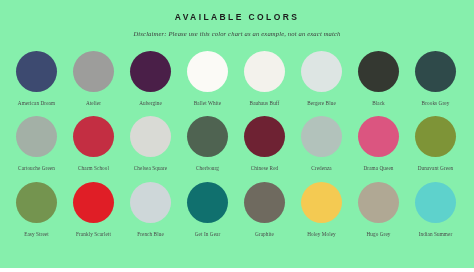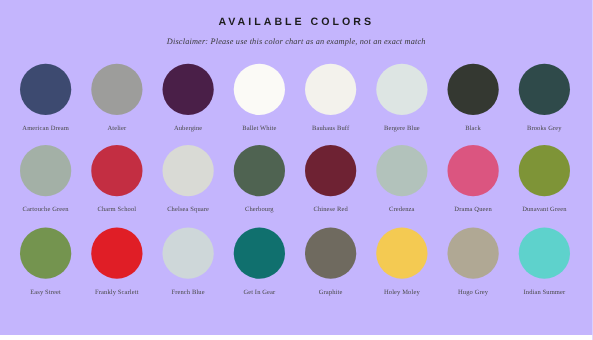--- a/index.html
+++ b/index.html
@@ -11,21 +11,21 @@
     height: 272px;
     background: #ffffff;
     font-family: "Liberation Serif", serif;
     overflow: hidden;
   }
   .sheet {
     position: relative;
     width: 474px;
     height: 268px;
     box-sizing: border-box;
-    background: #c4b5fd;
+    background: #86efac;
   }
   .header {
     text-align: center;
     padding-top: 13px;
   }
   .title {
     font-family: "Liberation Sans", sans-serif;
     font-size: 8.5px;
     letter-spacing: 2.4px;
     color: #1c1c1c;

